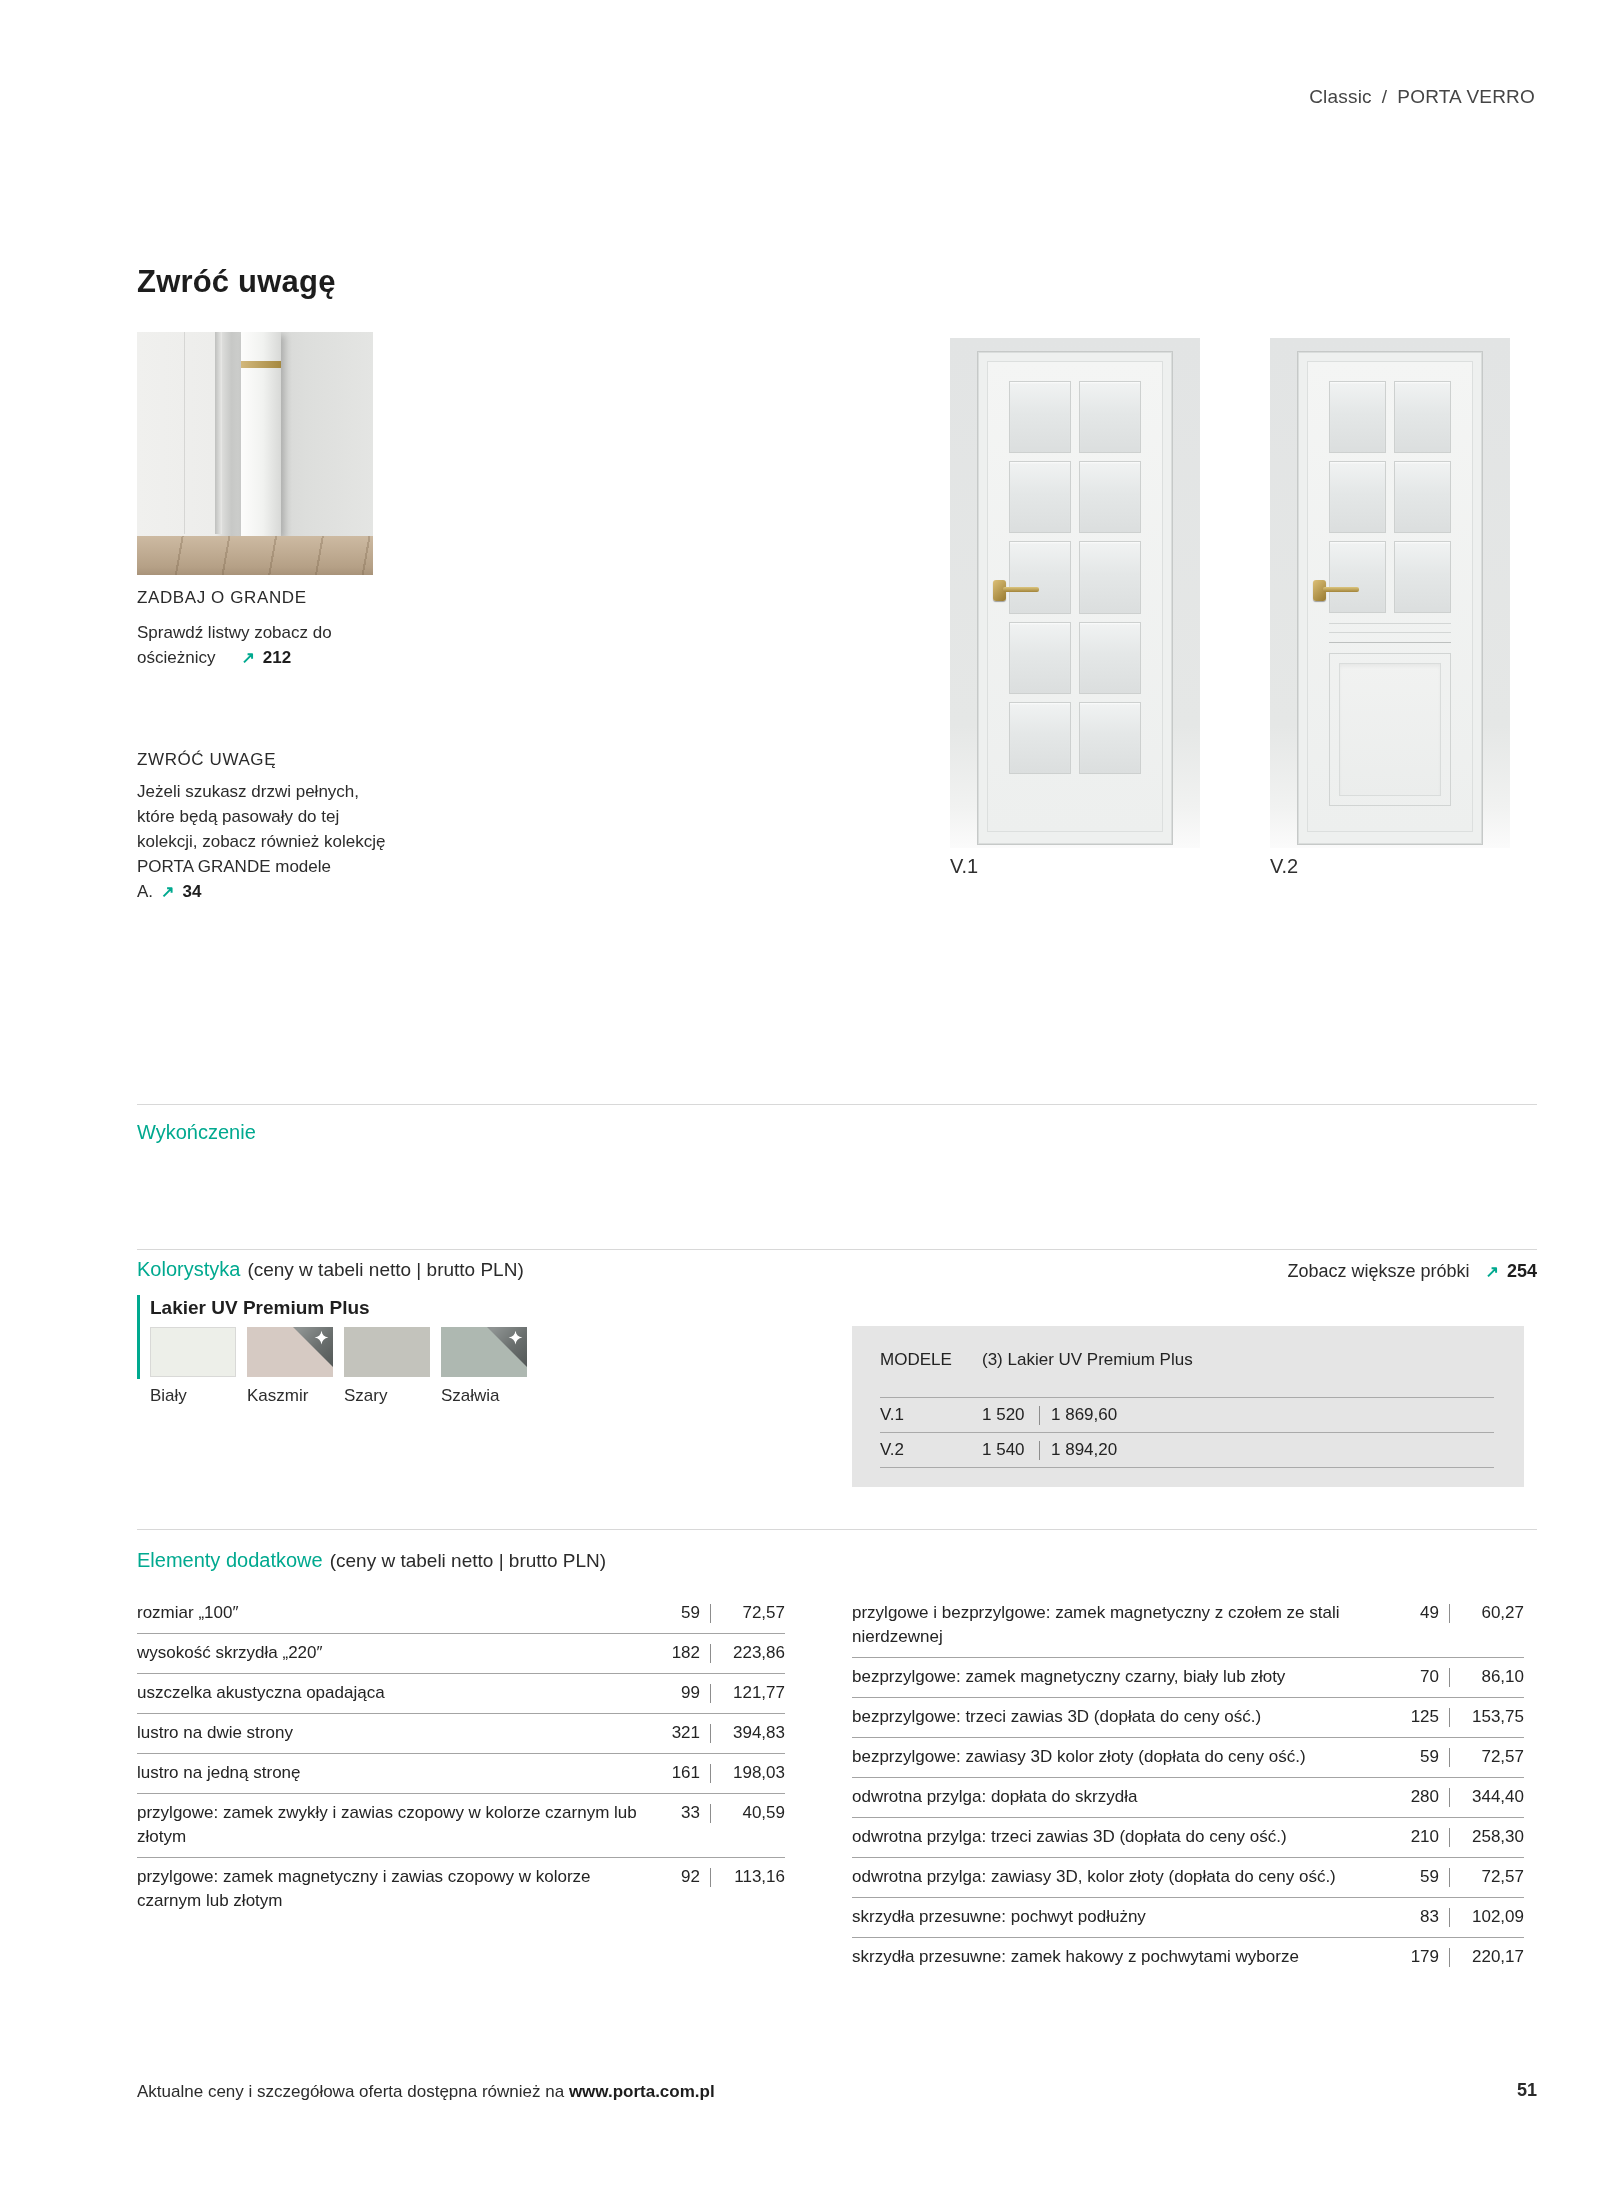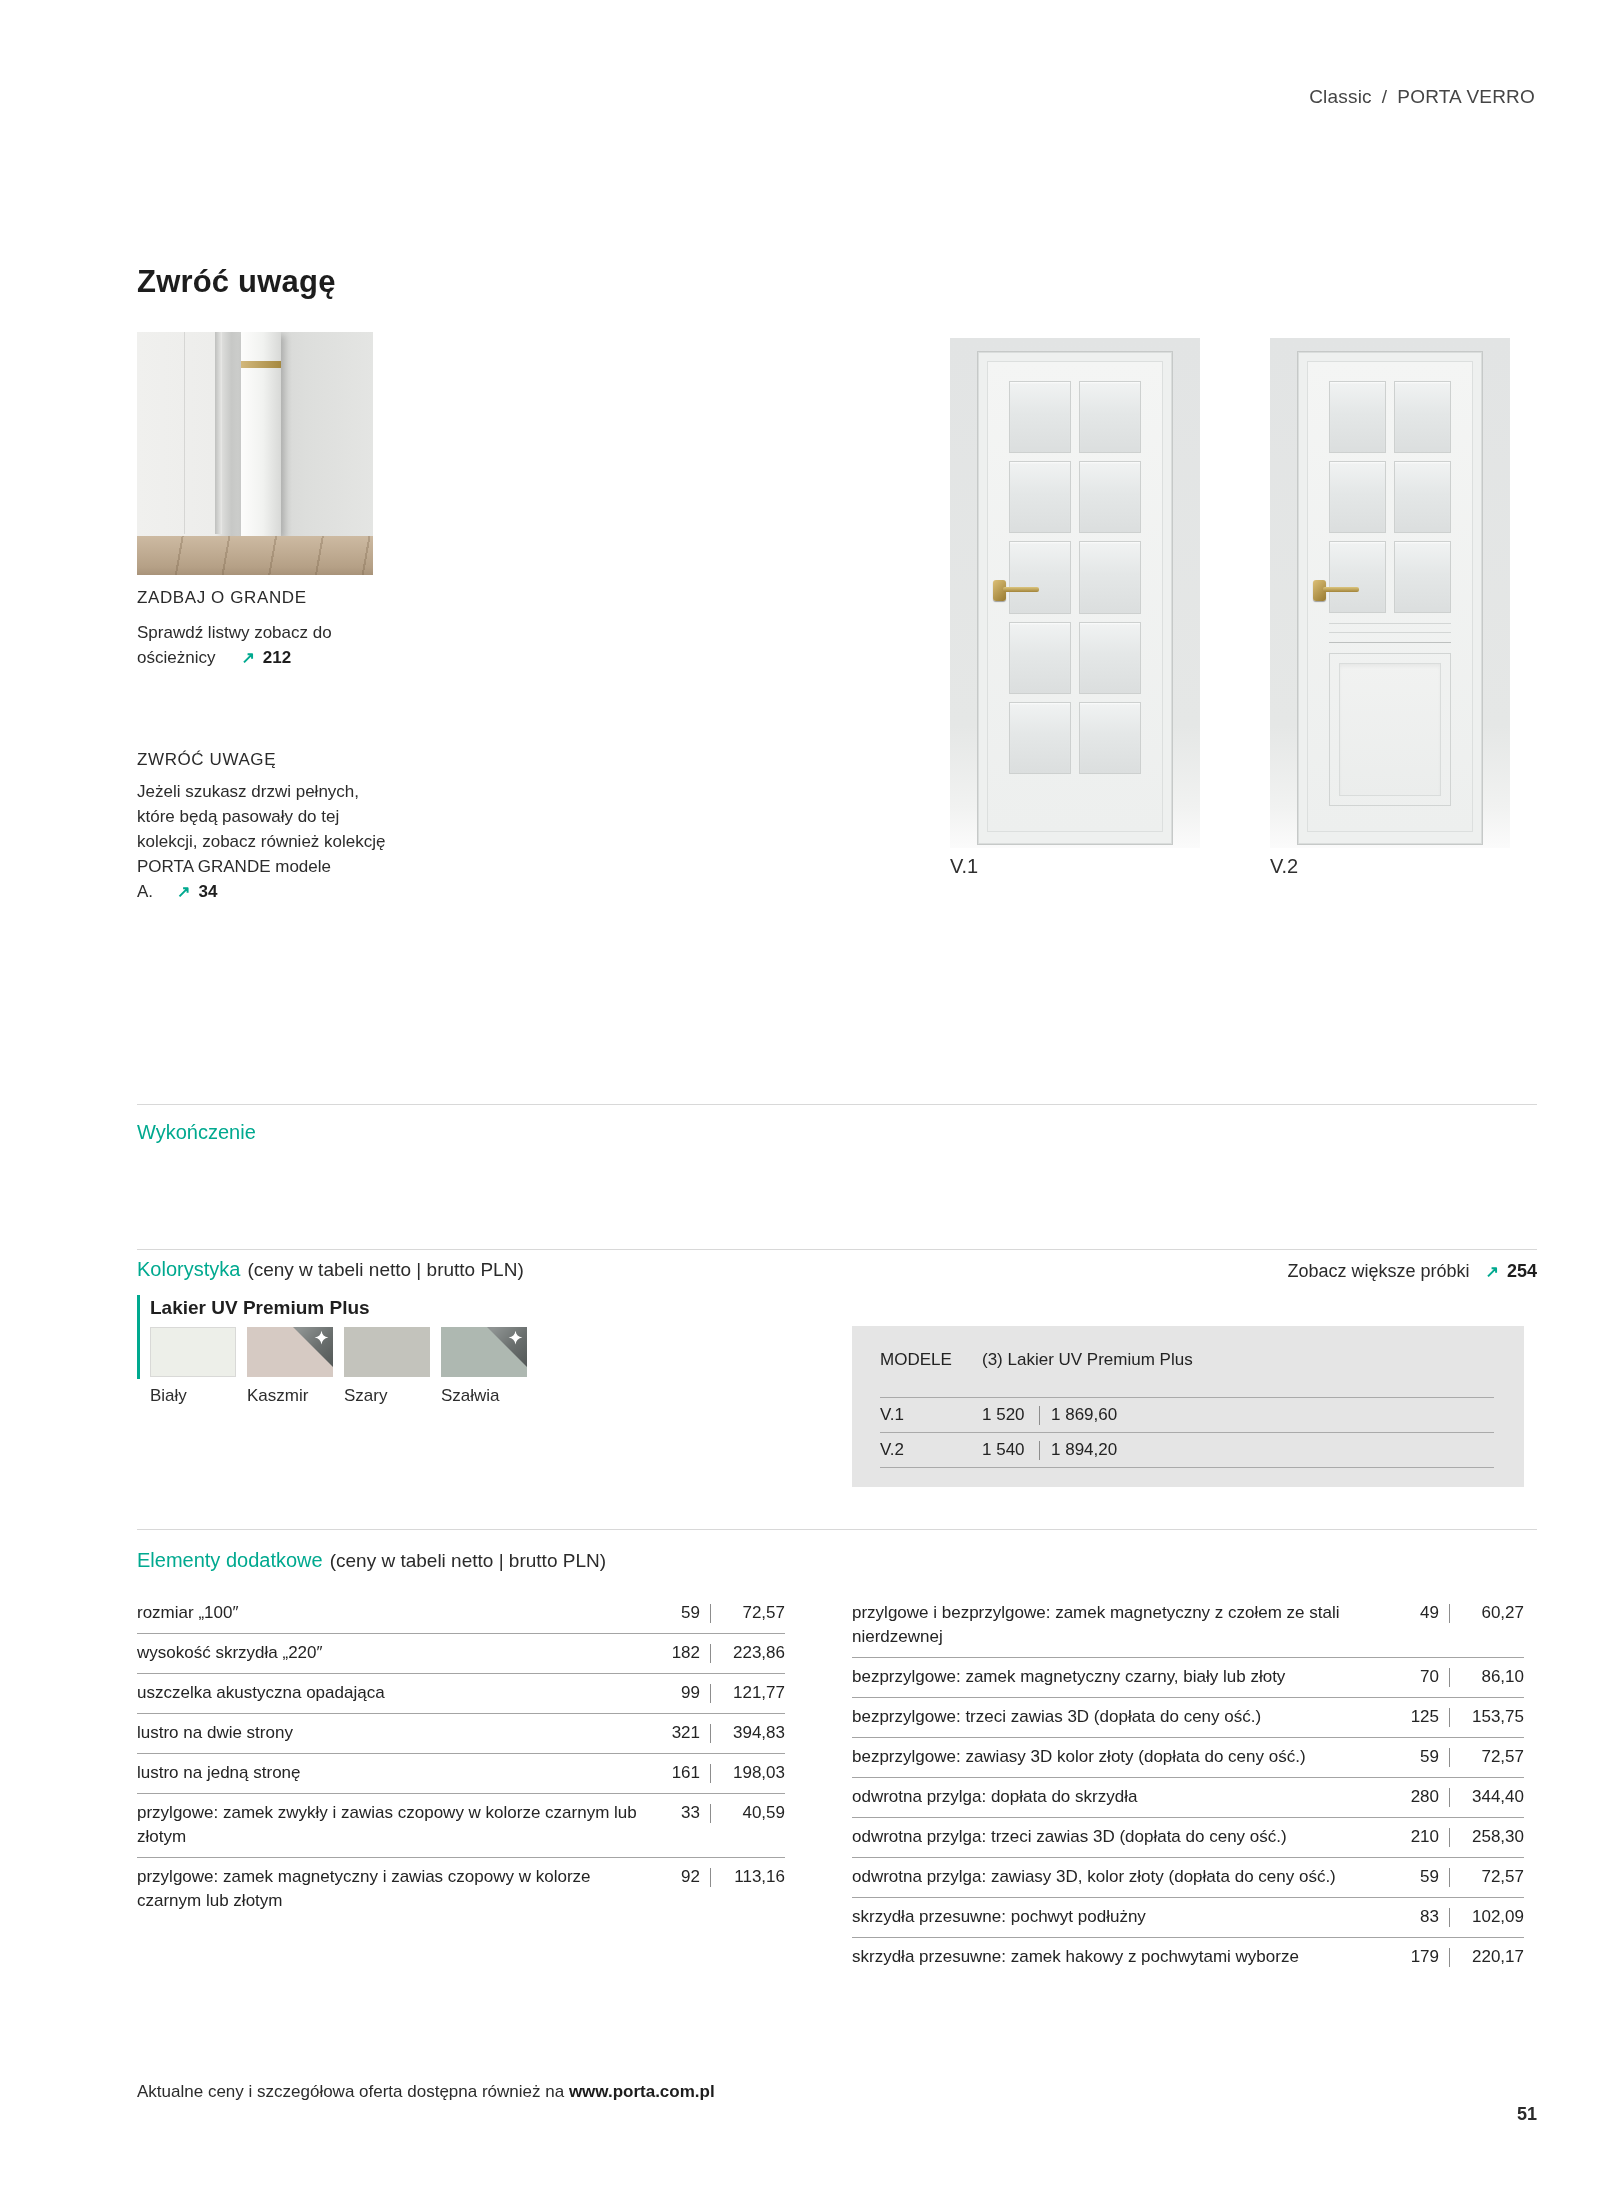--- a/index.html
+++ b/index.html
@@ -22,21 +22,21 @@
     background:linear-gradient(90deg,#d2b87c,#a5883f);}
   .detail-photo .floor{position:absolute;left:0;right:0;bottom:0;height:16%;
     background:linear-gradient(180deg,#cdbaa2,#b5a086 80%,#a8937a);}
   .detail-photo .floor i{position:absolute;inset:0;display:block;
     background:repeating-linear-gradient(100deg,transparent 0 44px,rgba(110,88,62,.28) 44px 46px);}
   .side-heading{position:absolute;left:137px;font-size:17px;letter-spacing:.6px;color:#2a2a2a;}
   .side-text{position:absolute;left:137px;font-size:17px;line-height:25px;color:#2c2c2c;}
   .ref-link{white-space:nowrap;}
   .ref-link .arrow{color:var(--accent);font-weight:700;font-size:16px;margin-right:8px;}
   .ref-link .pg{font-weight:700;color:#1e1e1e;}
-  .ml-lg{margin-left:26px;} .ml-md{margin-left:24px;}
+  .ml-lg{margin-left:26px;} .ml-md{margin-left:8px;}
   
   .door-photo{position:absolute;top:338px;height:510px;
     background:linear-gradient(180deg,#e2e4e4 0%,#e5e7e6 76%,#f1f2f1 92%,#fbfbfb 100%);}
   .door-photo.v1{left:950px;width:250px;}
   .door-photo.v2{left:1270px;width:240px;}
   .door-frame{position:absolute;left:28px;right:28px;top:14px;bottom:4px;background:#eef0ef;
     box-shadow:0 0 0 1px #c6c9c8, inset 0 0 0 1px #dadddc;}
   .door-leaf{position:absolute;left:9px;right:9px;top:9px;bottom:12px;
     background:linear-gradient(180deg,#f4f5f4,#edefee);box-shadow:inset 0 0 0 1px #dcdfde;}
   .glass{position:absolute;left:22px;right:22px;top:20px;display:grid;grid-template-columns:1fr 1fr;gap:8px;}
@@ -97,21 +97,21 @@
   .extras-table.right{left:852px;width:672px;}
   .x-row{display:flex;align-items:flex-start;padding:7px 0 8px;border-bottom:1px solid #a4a4a4;line-height:24px;}
   .x-row.last{border-bottom:none;}
   .x-label{flex:1;padding-right:14px;}
   .x-net{width:46px;text-align:right;white-space:nowrap;}
   .x-vbar{width:0;border-left:1px solid #8d8d8d;height:19px;margin:3px 10px 0;}
   .x-gross{width:64px;text-align:right;white-space:nowrap;}
   
   .footer-text{position:absolute;left:137px;top:2082px;font-size:17px;color:#2c2c2c;}
   .footer-text b{color:#1d1d1d;}
-  .page-number{position:absolute;right:63px;top:2080px;font-size:18px;font-weight:700;color:#2a2a2a;margin-top:24px;}
+  .page-number{position:absolute;right:63px;top:2080px;font-size:18px;font-weight:700;color:#2a2a2a;}
 </style>
 </head>
 <body>
 
 <div class="page" style="--accent:#00a98f;">
 
   <div class="breadcrumb">
     <span>Classic</span><span class="sep">/</span><span>PORTA VERRO</span>
   </div>
 

